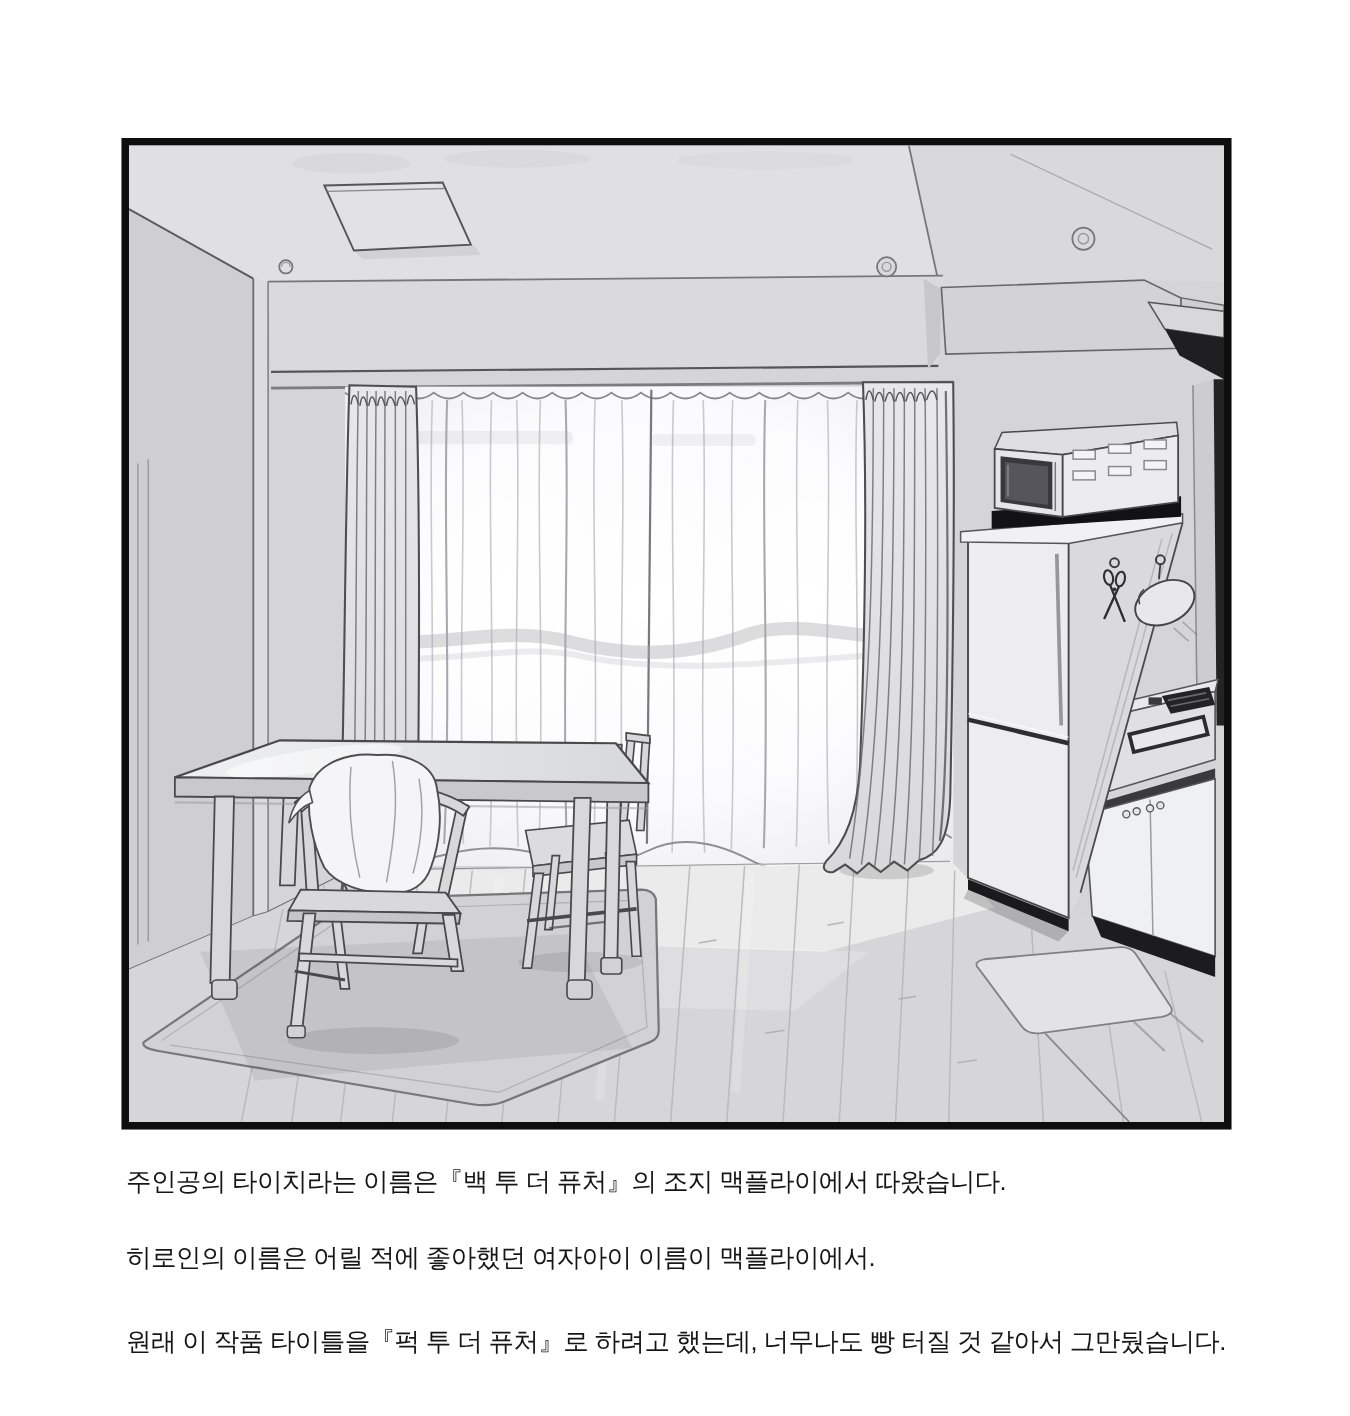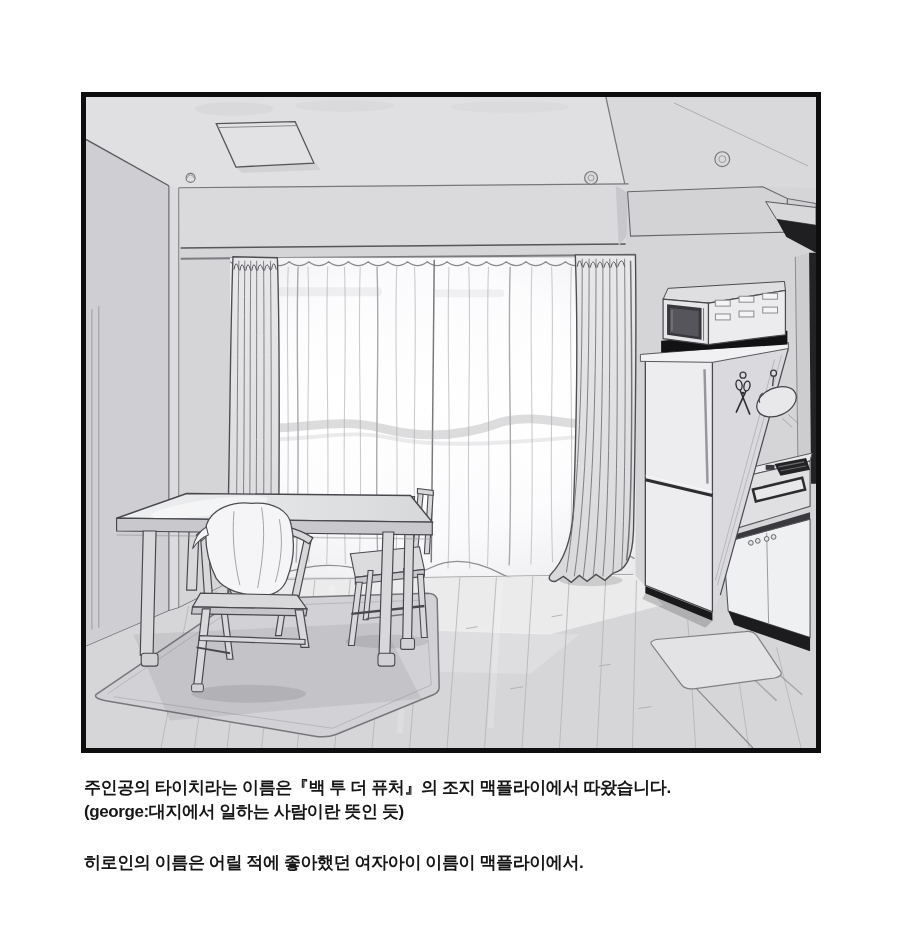--- a/index.html
+++ b/index.html
@@ -2,21 +2,21 @@
 <html><head>
 <meta charset="utf-8">
 <style>
   html,body{margin:0;padding:0;background:#ffffff;}
   .page{position:relative;width:900px;height:944px;background:#ffffff;overflow:hidden;
         font-family:"Liberation Sans",sans-serif;}
   .panel{position:absolute;left:81px;top:92px;width:730px;height:651px;
          border:5px solid #0e0e0e;background:#d5d5d8;}
   .panel svg{display:block;width:730px;height:651px;}
   .caption{position:absolute;left:84px;top:776px;width:790px;color:#161616;
-           font-size:17px;font-weight:700;letter-spacing:-0.4px;line-height:24px;}
+           font-size:17px;font-weight:400;letter-spacing:-0.4px;line-height:24px;}
   .cap-line{white-space:nowrap;}
   .gap1{margin-top:27px;}
   .gap2{margin-top:32px;}
 </style>
 </head>
 <body>
 
 <div class="page">
 
   <div class="panel">
@@ -385,17 +385,17 @@
         <polygon points="115,546 222,550 222,555 115,551"></polygon>
       </g>
       <line x1="112" y1="558" x2="146" y2="564" stroke="#48484d" stroke-width="2"></line>
       <rect x="107" y="595" width="12" height="8" rx="2" fill="#d2d2d5" stroke="#48484d" stroke-width="1"></rect>
     </g>
   </svg>
   </div>
 
   <div class="caption">
     <div class="cap-line">주인공의 타이치라는 이름은『백 투 더 퓨처』의 조지 맥플라이에서 따왔습니다.</div>
-    <div class="cap-line">(george:대지에서 일하는 사람이란 뜻인 듯)</div>
     <div class="cap-line gap1">히로인의 이름은 어릴 적에 좋아했던 여자아이 이름이 맥플라이에서.</div>
+    <div class="cap-line gap2">원래 이 작품 타이틀을『퍽 투 더 퓨처』로 하려고 했는데, 너무나도 빵 터질 것 같아서 그만뒀습니다.</div>
   </div>
 
 </div>
 
 </body></html>

